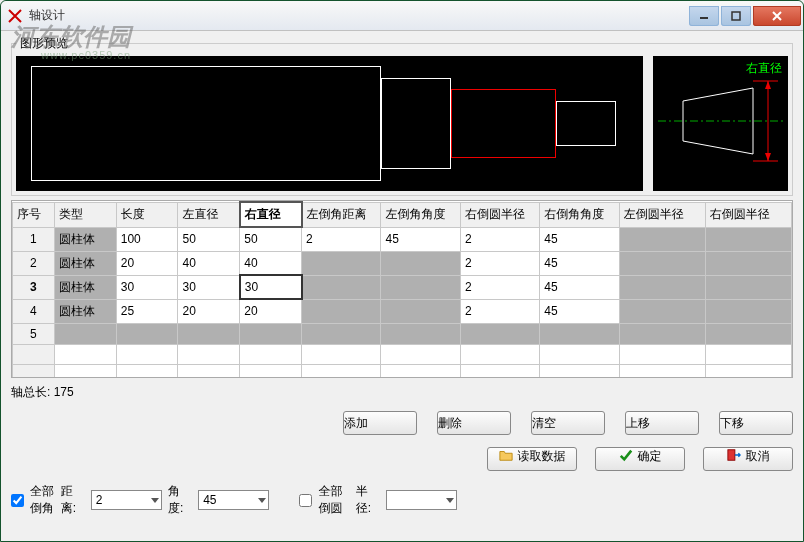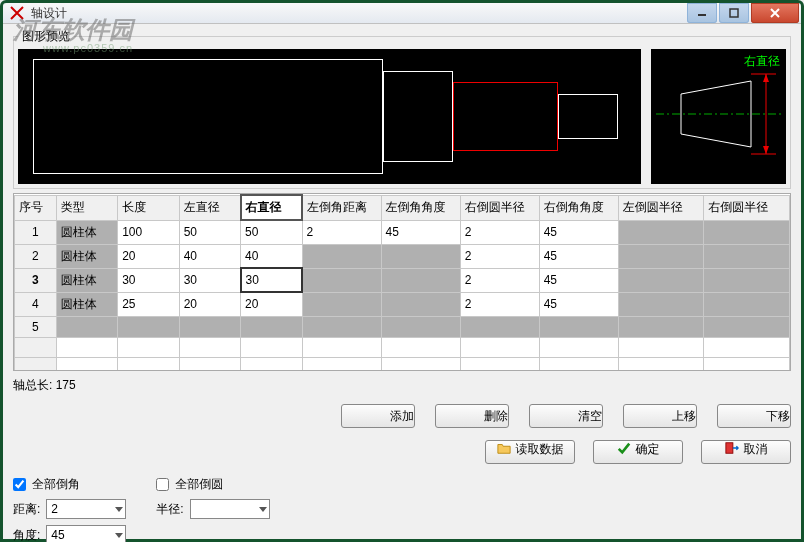--- a/index.html
+++ b/index.html
@@ -1,18 +1,18 @@
 <!DOCTYPE html>
 <html><head>
 <meta charset="utf-8">
 <style>
 * { box-sizing: border-box; margin: 0; padding: 0; font-family: "Microsoft YaHei", "SimSun", Arial, sans-serif; font-size: 12px; }
 body { background: #f0f0f0; width: 804px; height: 542px; overflow: hidden; }
 
-.window { width: 804px; height: 542px; border: 3px solid #14532d; border-radius: 6px 6px 0 0; background: #f0f0f0; display: flex; flex-direction: column; }
+.window { width: 804px; height: 542px; border: 1px solid #14532d; border-radius: 6px 6px 0 0; background: #f0f0f0; display: flex; flex-direction: column; }
 .titlebar { height: 30px; background: linear-gradient(#f8f8f8, #e4e9f0); display: flex; align-items: center; border-bottom: 1px solid #c0c0c0; border-radius: 6px 6px 0 0; }
 .title-icon { width: 16px; height: 16px; margin: 0 6px; }
 .title-text { flex: 1; color: #333; font-size: 12px; }
 .win-btns { display: flex; gap: 2px; margin-right: 2px; }
 .win-btn { width: 30px; height: 20px; border-radius: 0 0 3px 3px; display: flex; align-items: center; justify-content: center; color: #fff; font-size: 11px; }
 .win-min { background: linear-gradient(#c6d8ee, #a7c3e0); color:#444; box-shadow: inset 0 0 0 1px #8fb3d9; }
 .win-max { background: linear-gradient(#c6d8ee, #a7c3e0); color:#444; box-shadow: inset 0 0 0 1px #8fb3d9; }
 .win-close { width: 48px; background: linear-gradient(#e67a63, #c8452c); box-shadow: inset 0 0 0 1px #b03b24; }
 
 .content { flex: 1; padding: 4px 10px 10px 10px; display: flex; flex-direction: column; gap: 4px; position: relative; }
@@ -40,24 +40,24 @@
 td.rowhdr { background: #f0f0f0; width: 28px; text-align: center; }
 td.rowhdr.sel { font-weight: bold; }
 td.disabled { background: #b0b0b0; }
 td.sel-cell { border: 2px solid #333; }
 col.c0 { width: 38px; } col.c1 { width: 56px; } col.c2 { width: 56px; } col.c3 { width: 56px; } col.c4 { width: 56px; }
 col.c5 { width: 72px; } col.c6 { width: 72px; } col.c7 { width: 72px; } col.c8 { width: 72px; } col.c9 { width: 78px; } col.c10 { width: 78px; }
 
 .status { padding: 2px 0; }
 
 .btn-row { display: flex; justify-content: flex-end; gap: 20px; padding: 4px 0; }
-.btn { width: 74px; height: 24px; border: 1px solid #888; background: linear-gradient(#fdfdfd,#e5e5e5); border-radius: 3px; display: flex; align-items: center; justify-content: flex-end; gap: 4px; cursor: pointer; }
+.btn { width: 74px; height: 24px; border: 1px solid #888; background: linear-gradient(#fdfdfd,#e5e5e5); border-radius: 3px; display: flex; align-items: center; justify-content: flex-start; gap: 4px; cursor: pointer; }
 
 .opts-row { display: flex; align-items: flex-start; gap: 30px; padding-top: 4px; }
-.opt-block { display: flex; flex-direction: column; gap: 6px; margin-top: 36px; }
+.opt-block { display: flex; flex-direction: row; gap: 6px; margin-top: 36px; }
 .opt-line { display: flex; align-items: center; gap: 6px; }
 .combo { width: 80px; height: 20px; border: 1px solid #888; background: #fff; display: flex; align-items: center; justify-content: space-between; padding: 0 2px 0 4px; }
 .combo .tri { width: 0; height: 0; border-left: 4px solid transparent; border-right: 4px solid transparent; border-top: 5px solid #555; }
 
 .bottom-btns { margin-left: auto; display: flex; gap: 18px; align-items: flex-end; }
 .ibtn { width: 90px; height: 24px; border: 1px solid #888; background: linear-gradient(#fdfdfd,#e5e5e5); border-radius: 3px; display: flex; justify-content: center; gap: 5px; cursor: pointer; }
 
 .ico { width: 14px; height: 14px; display: inline-block; }
 </style>
 </head>

